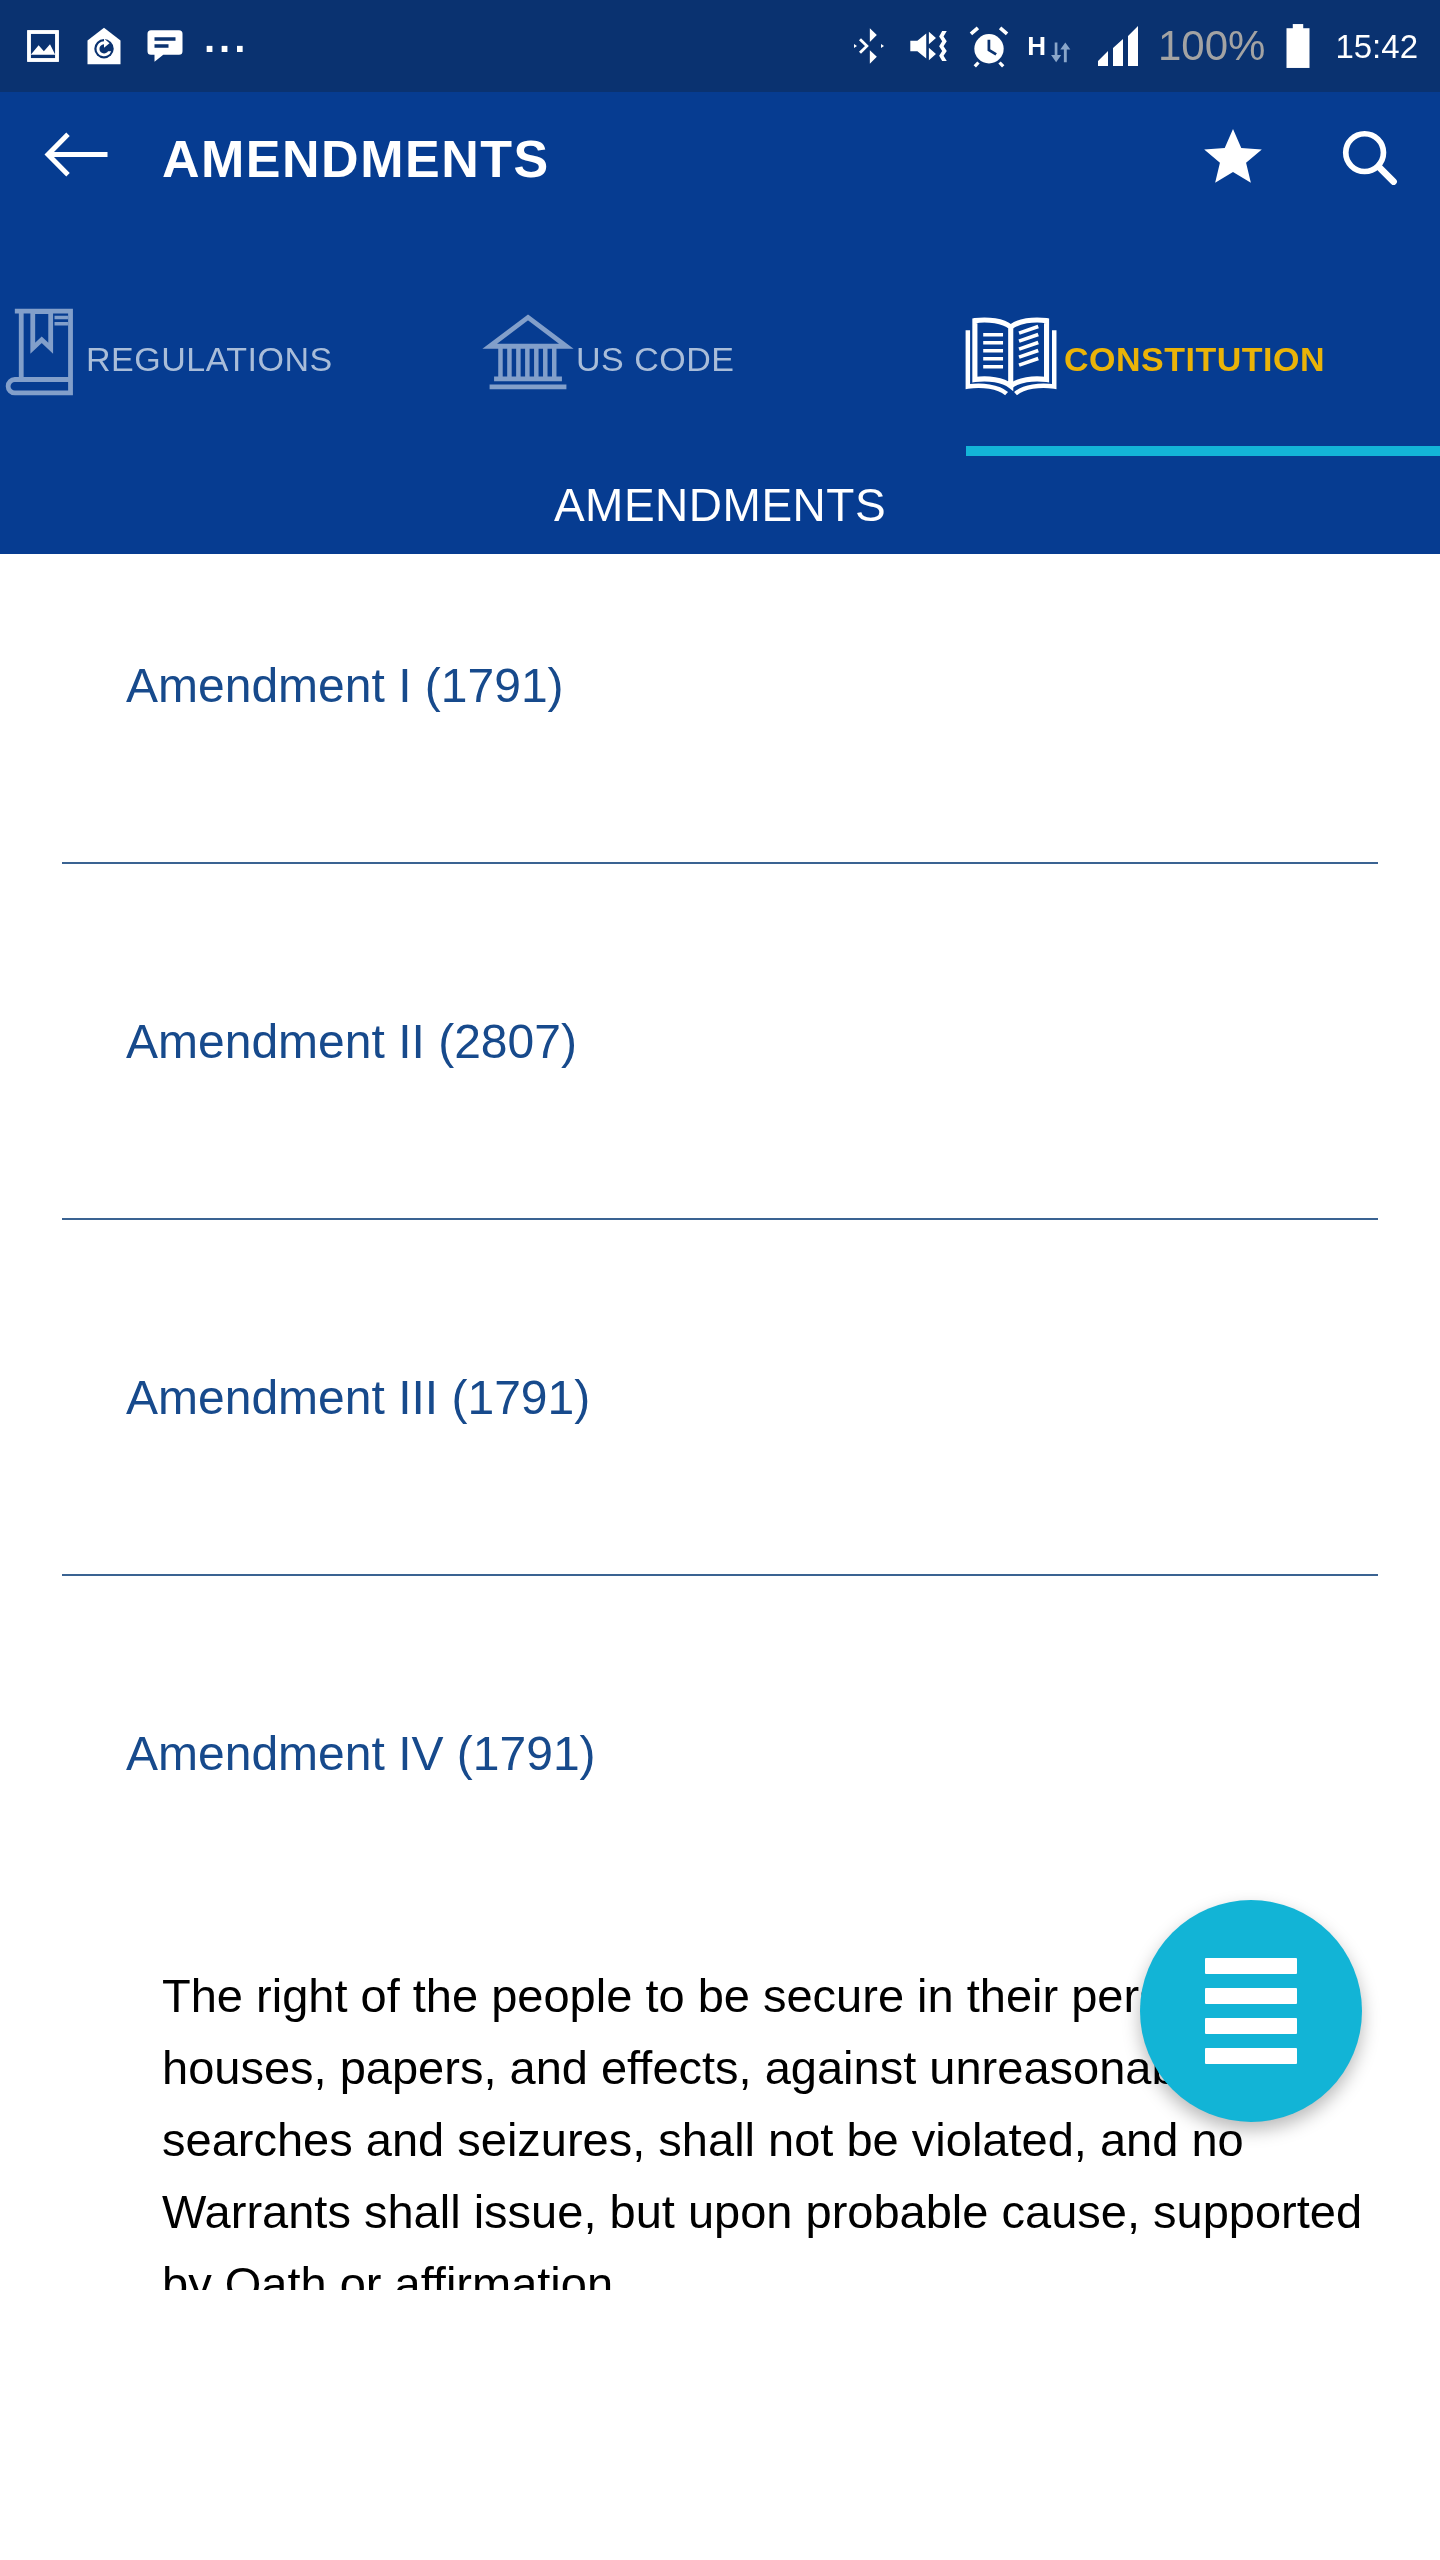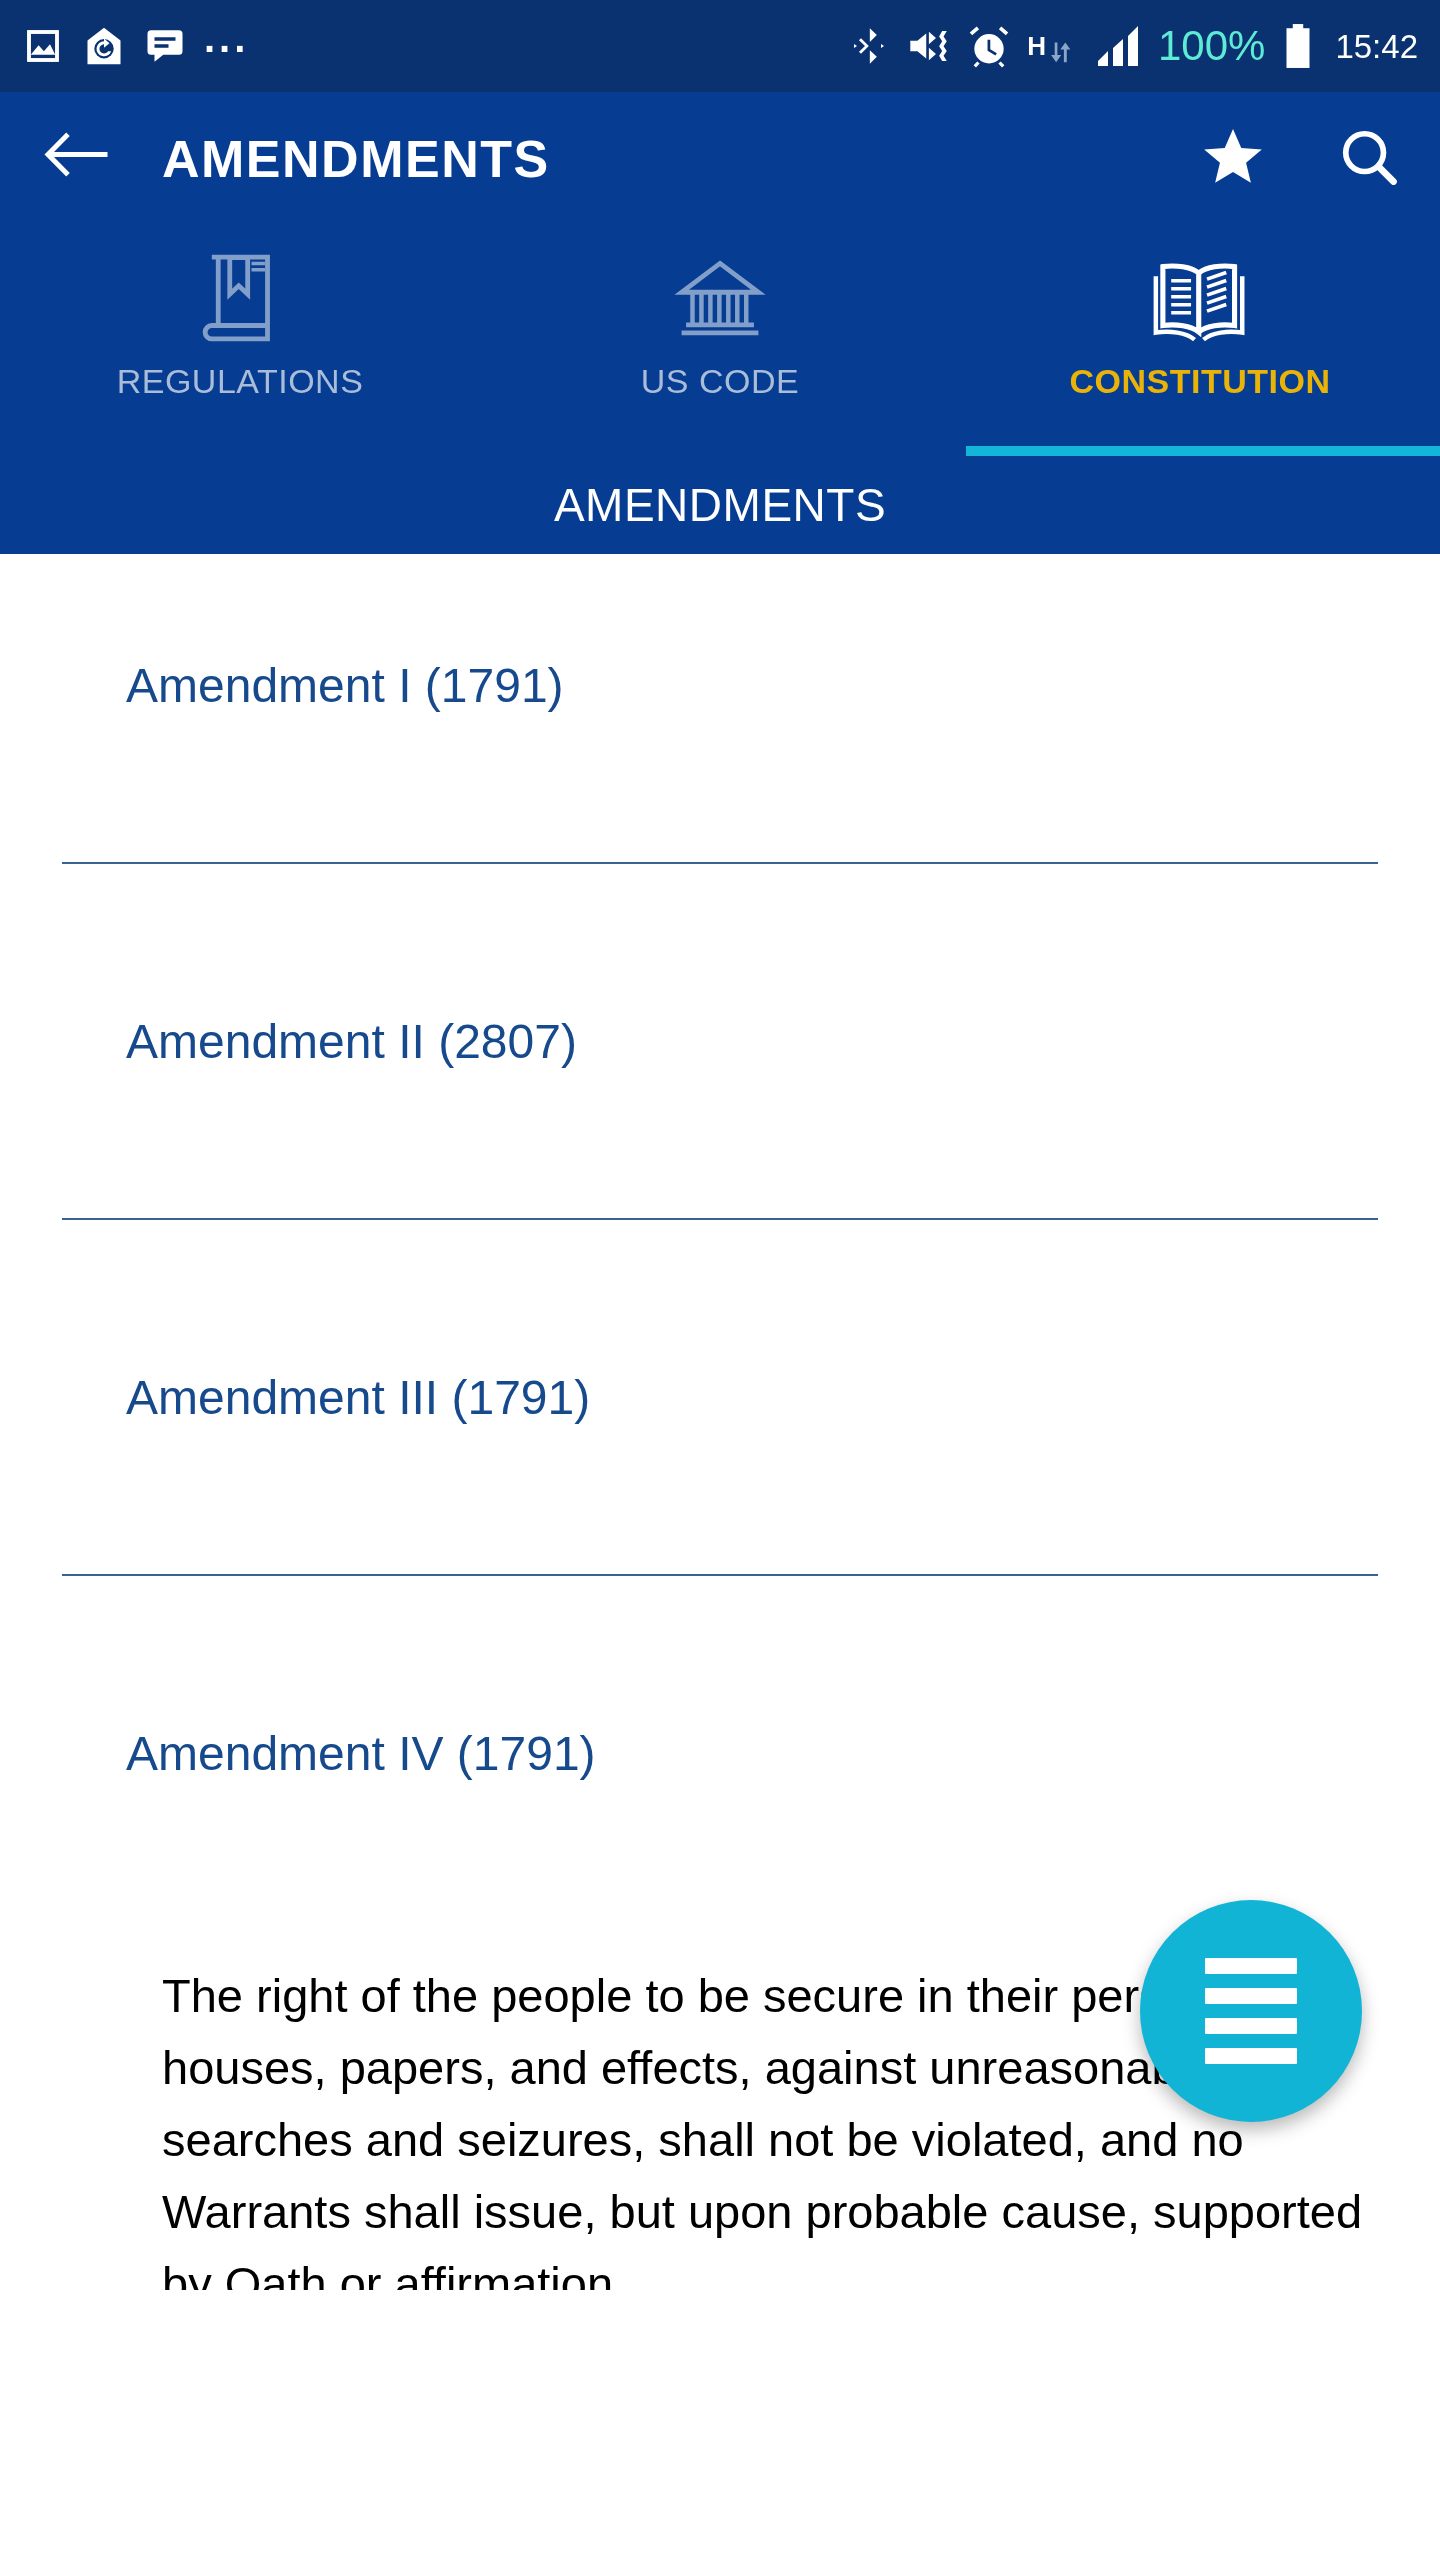--- a/index.html
+++ b/index.html
@@ -24,21 +24,21 @@
   .sb-ico{ display:flex; align-items:center; justify-content:center; }
   .sb-dots{
     font-size:40px; line-height:20px; letter-spacing:4px;
     font-weight:700; color:#ffffff; padding-bottom:16px;
   }
   .sb-h{
     display:flex; align-items:center; gap:2px;
   }
   .sb-hletter{ font-size:26px; font-weight:700; line-height:1; color:#ffffff;}
   .sb-pct{
-    font-size:42px; font-weight:400; letter-spacing:0px; color:#5eead4;
+    font-size:42px; font-weight:400; letter-spacing:0px; color:#a3a3a3;
     line-height:1; margin-right:2px;
   }
   .sb-time{
     font-size:33px; font-weight:400; color:#ffffff; line-height:1;
     margin-left:6px;
   }
 
   
   .appbar{
     height:134px; width:100%;
@@ -53,21 +53,21 @@
   .appbar-actions{ margin-left:auto; display:flex; align-items:center; gap:72px; }
 
   
   .tabs{
     background:#063c91;
     display:flex; width:100%;
     height:230px;
   }
   .tab{
     flex:1 1 0;
-    display:flex; flex-direction:column; align-items:center;
+    display:flex; flex-direction:row; align-items:center;
     justify-content:flex-start;
     padding-top:22px;
     position:relative;
   }
   .tab-icon{ height:100px; display:flex; align-items:center; justify-content:center; }
   .tab-label{
     font-size:34px; font-weight:400; letter-spacing:0.5px;
     margin-top:14px; white-space:nowrap;
   }
   .tab.inactive .tab-label{ color:#a9bdd9; }

